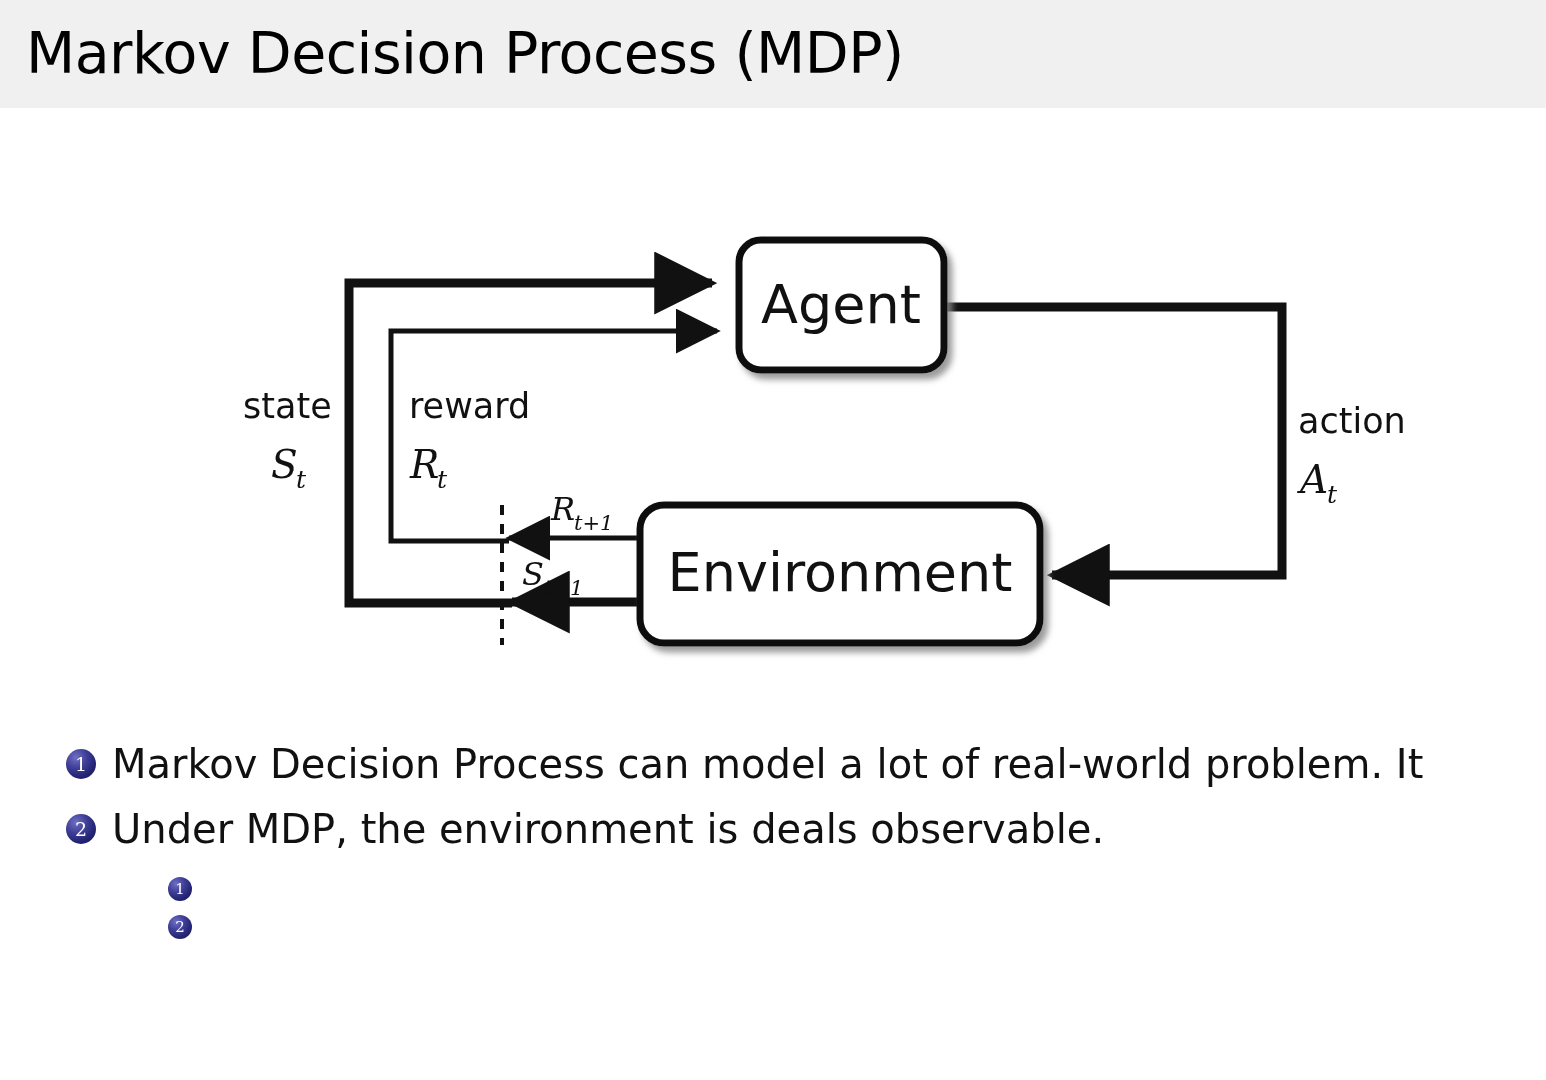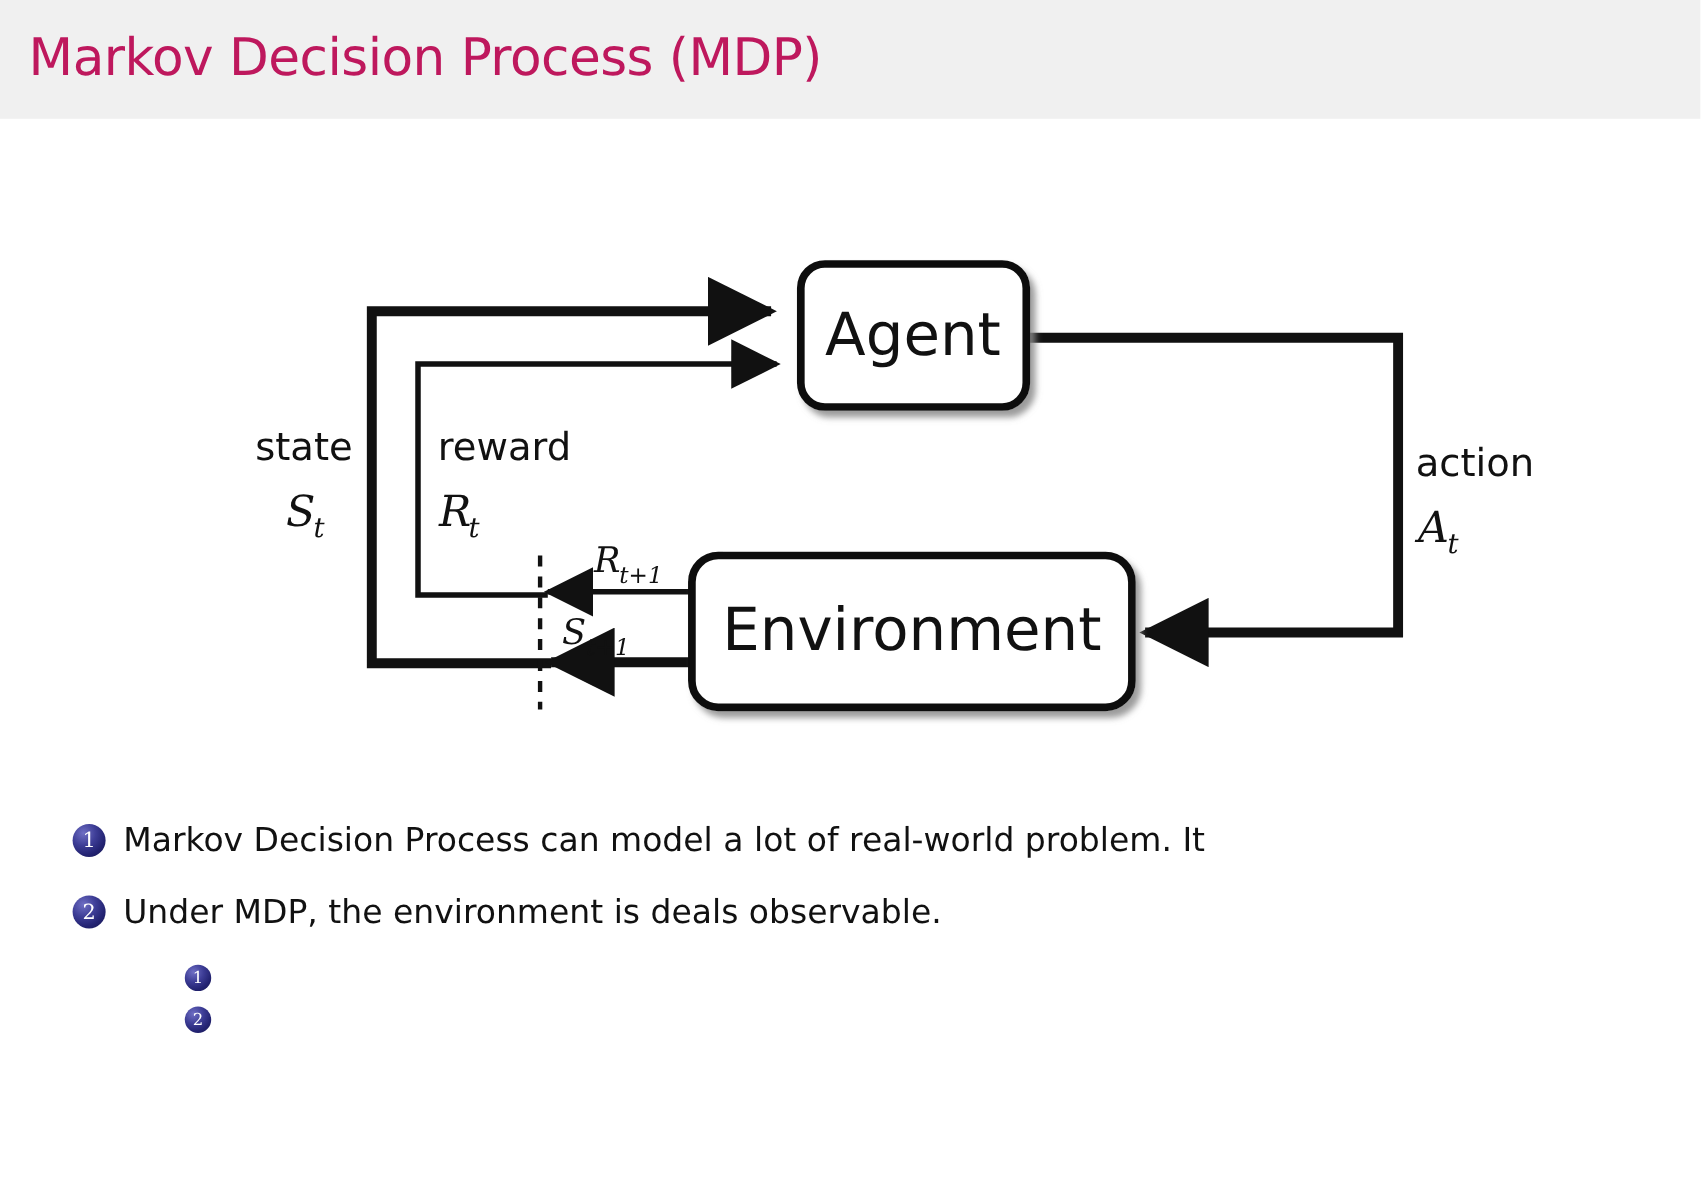--- a/index.html
+++ b/index.html
@@ -22,33 +22,33 @@
     left: 0;
     top: 0;
     width: 1546px;
     height: 108px;
     background: #f0f0f0;
   }
   #slide-title {
     position: absolute;
     left: 26px;
     top: 17px;
-    font-size: 47px;
+    font-size: 57px;
     line-height: 72px;
     font-weight: 400;
     letter-spacing: -0.5px;
-    color: #be185d;
+    color: #000000;
     white-space: nowrap;
     font-family: "DejaVu Sans", sans-serif;
   }
 
   
   #diagram {
     position: absolute;
-    left: 1px;
+    left: 12px;
     top: 108px;
     width: 1262px;
     height: 610px;
   }
   #diagram svg { display: block; }
 
   .dg-label-word {
     font-family: "DejaVu Sans", sans-serif;
     font-size: 35px;
     fill: #111111;
@@ -125,21 +125,21 @@
     margin-top: 12px;
     margin-right: 14px;
     background: radial-gradient(circle at 33% 28%, #6f6fc4 0%, #3d3d96 38%, #232372 68%, #16164e 100%);
   }
 
   .bullet-text {
     font-family: "DejaVu Sans", sans-serif;
     color: #111111;
   }
   .level1 .bullet-text {
-    font-size: 30px;
+    font-size: 40px;
     line-height: 59px;
     max-width: 1400px;
     text-align: justify;
     text-justify: inter-word;
   }
   .level1 .bullet-text.nojustify { text-align: left; }
   .level2 .bullet-text {
     font-size: 35px;
     line-height: 51px;
     white-space: nowrap;

